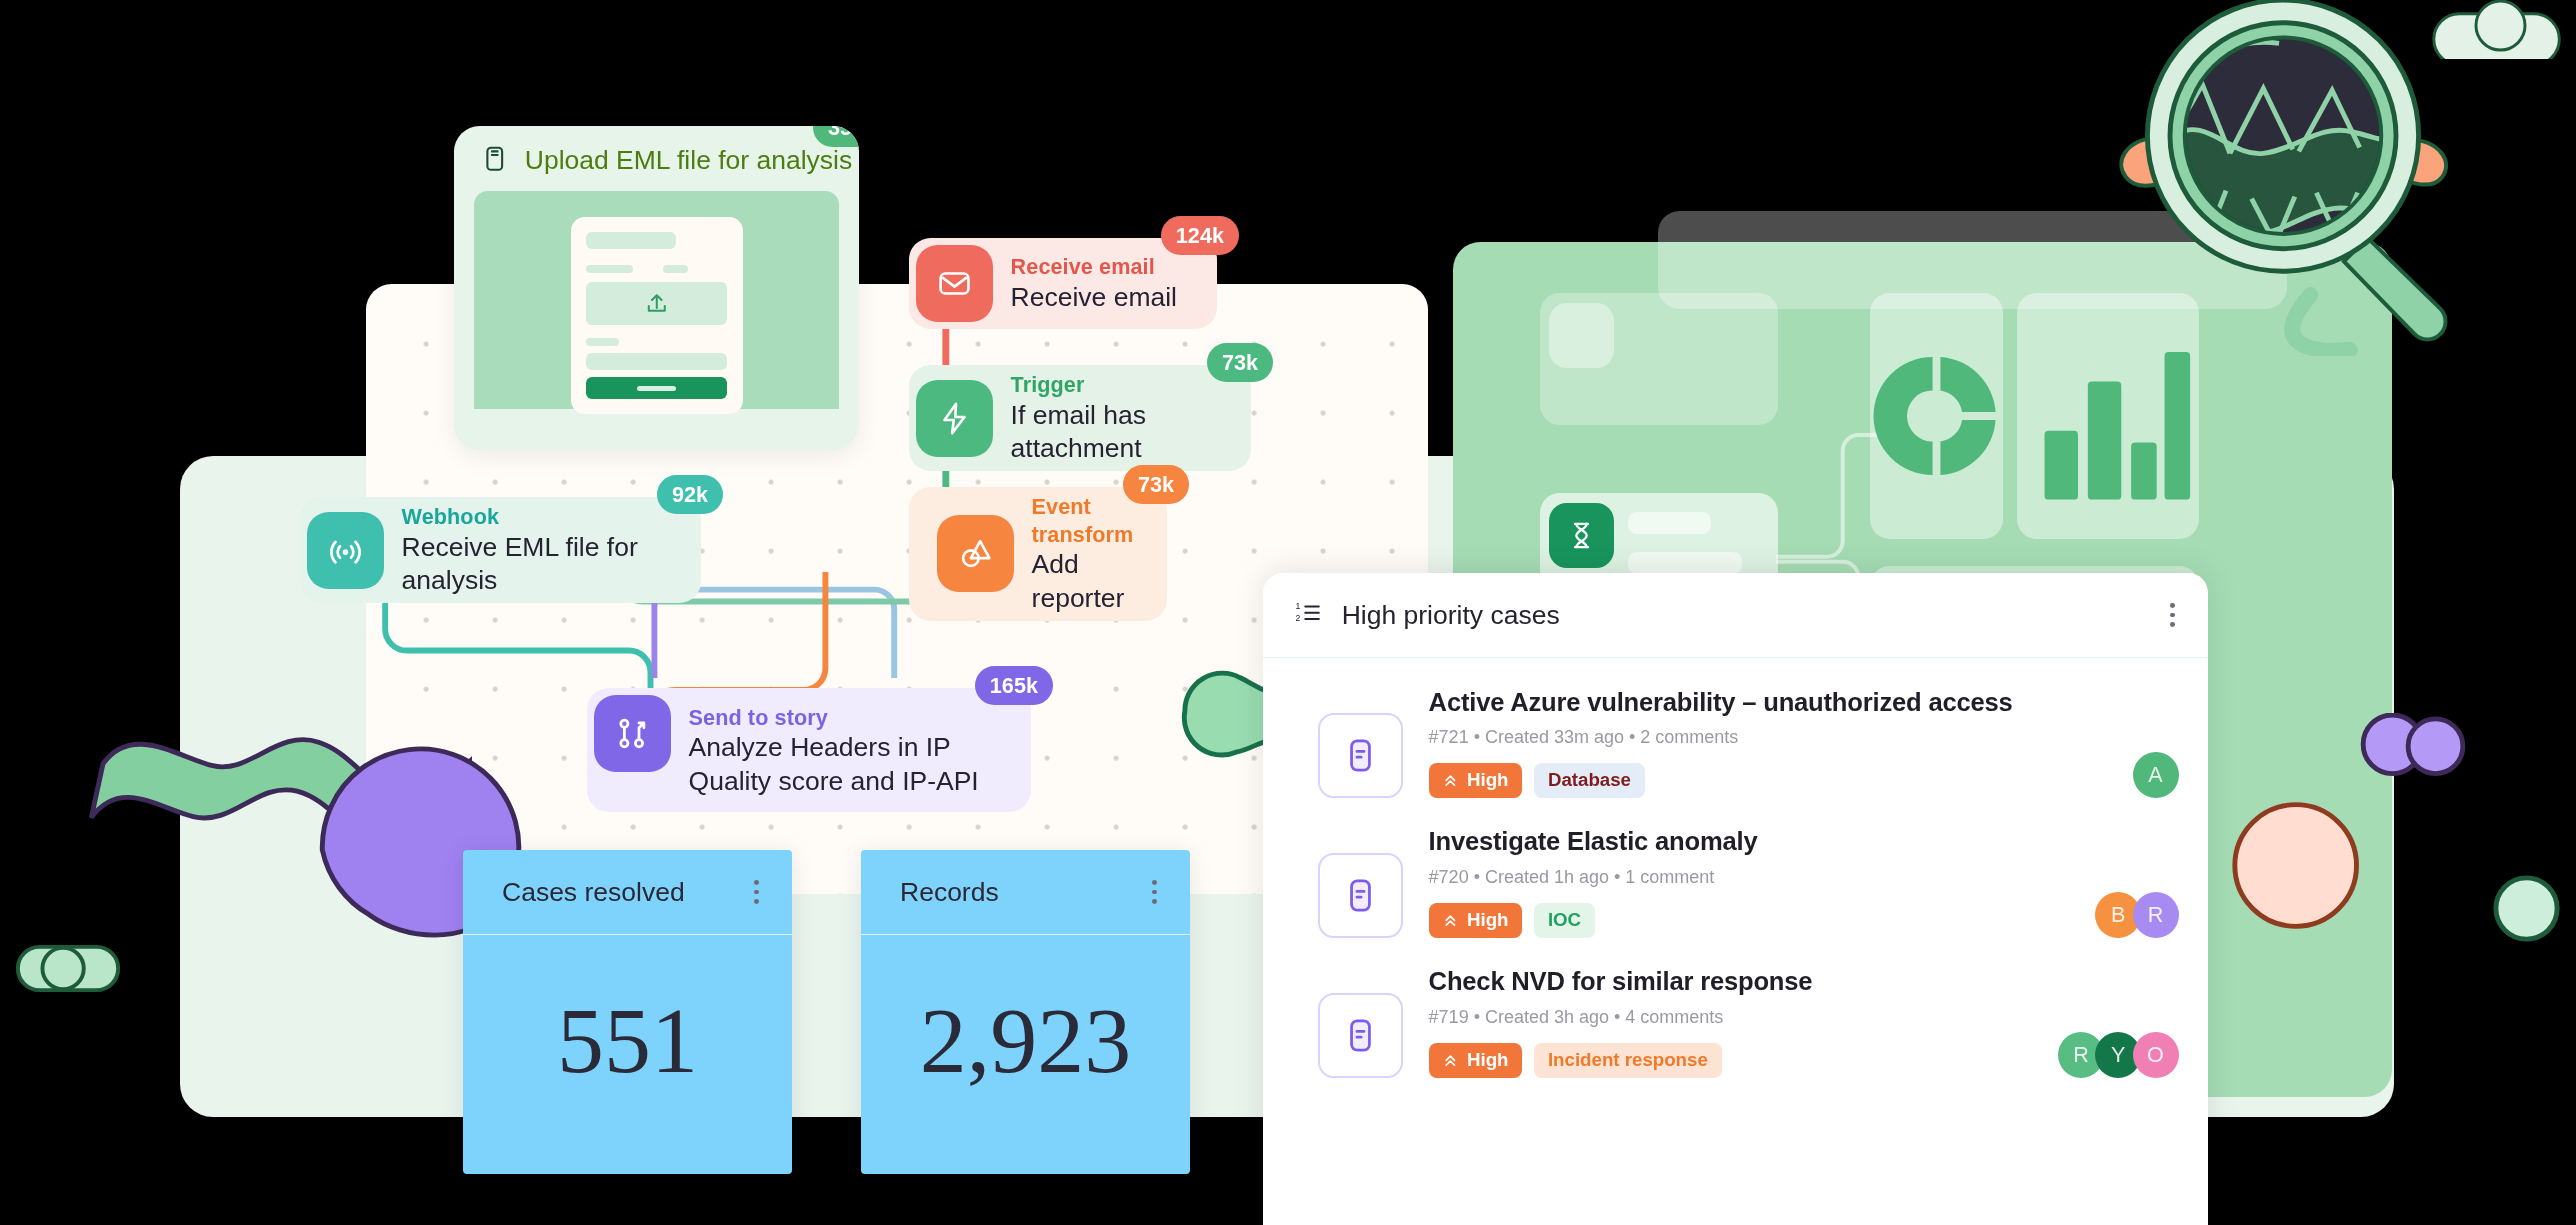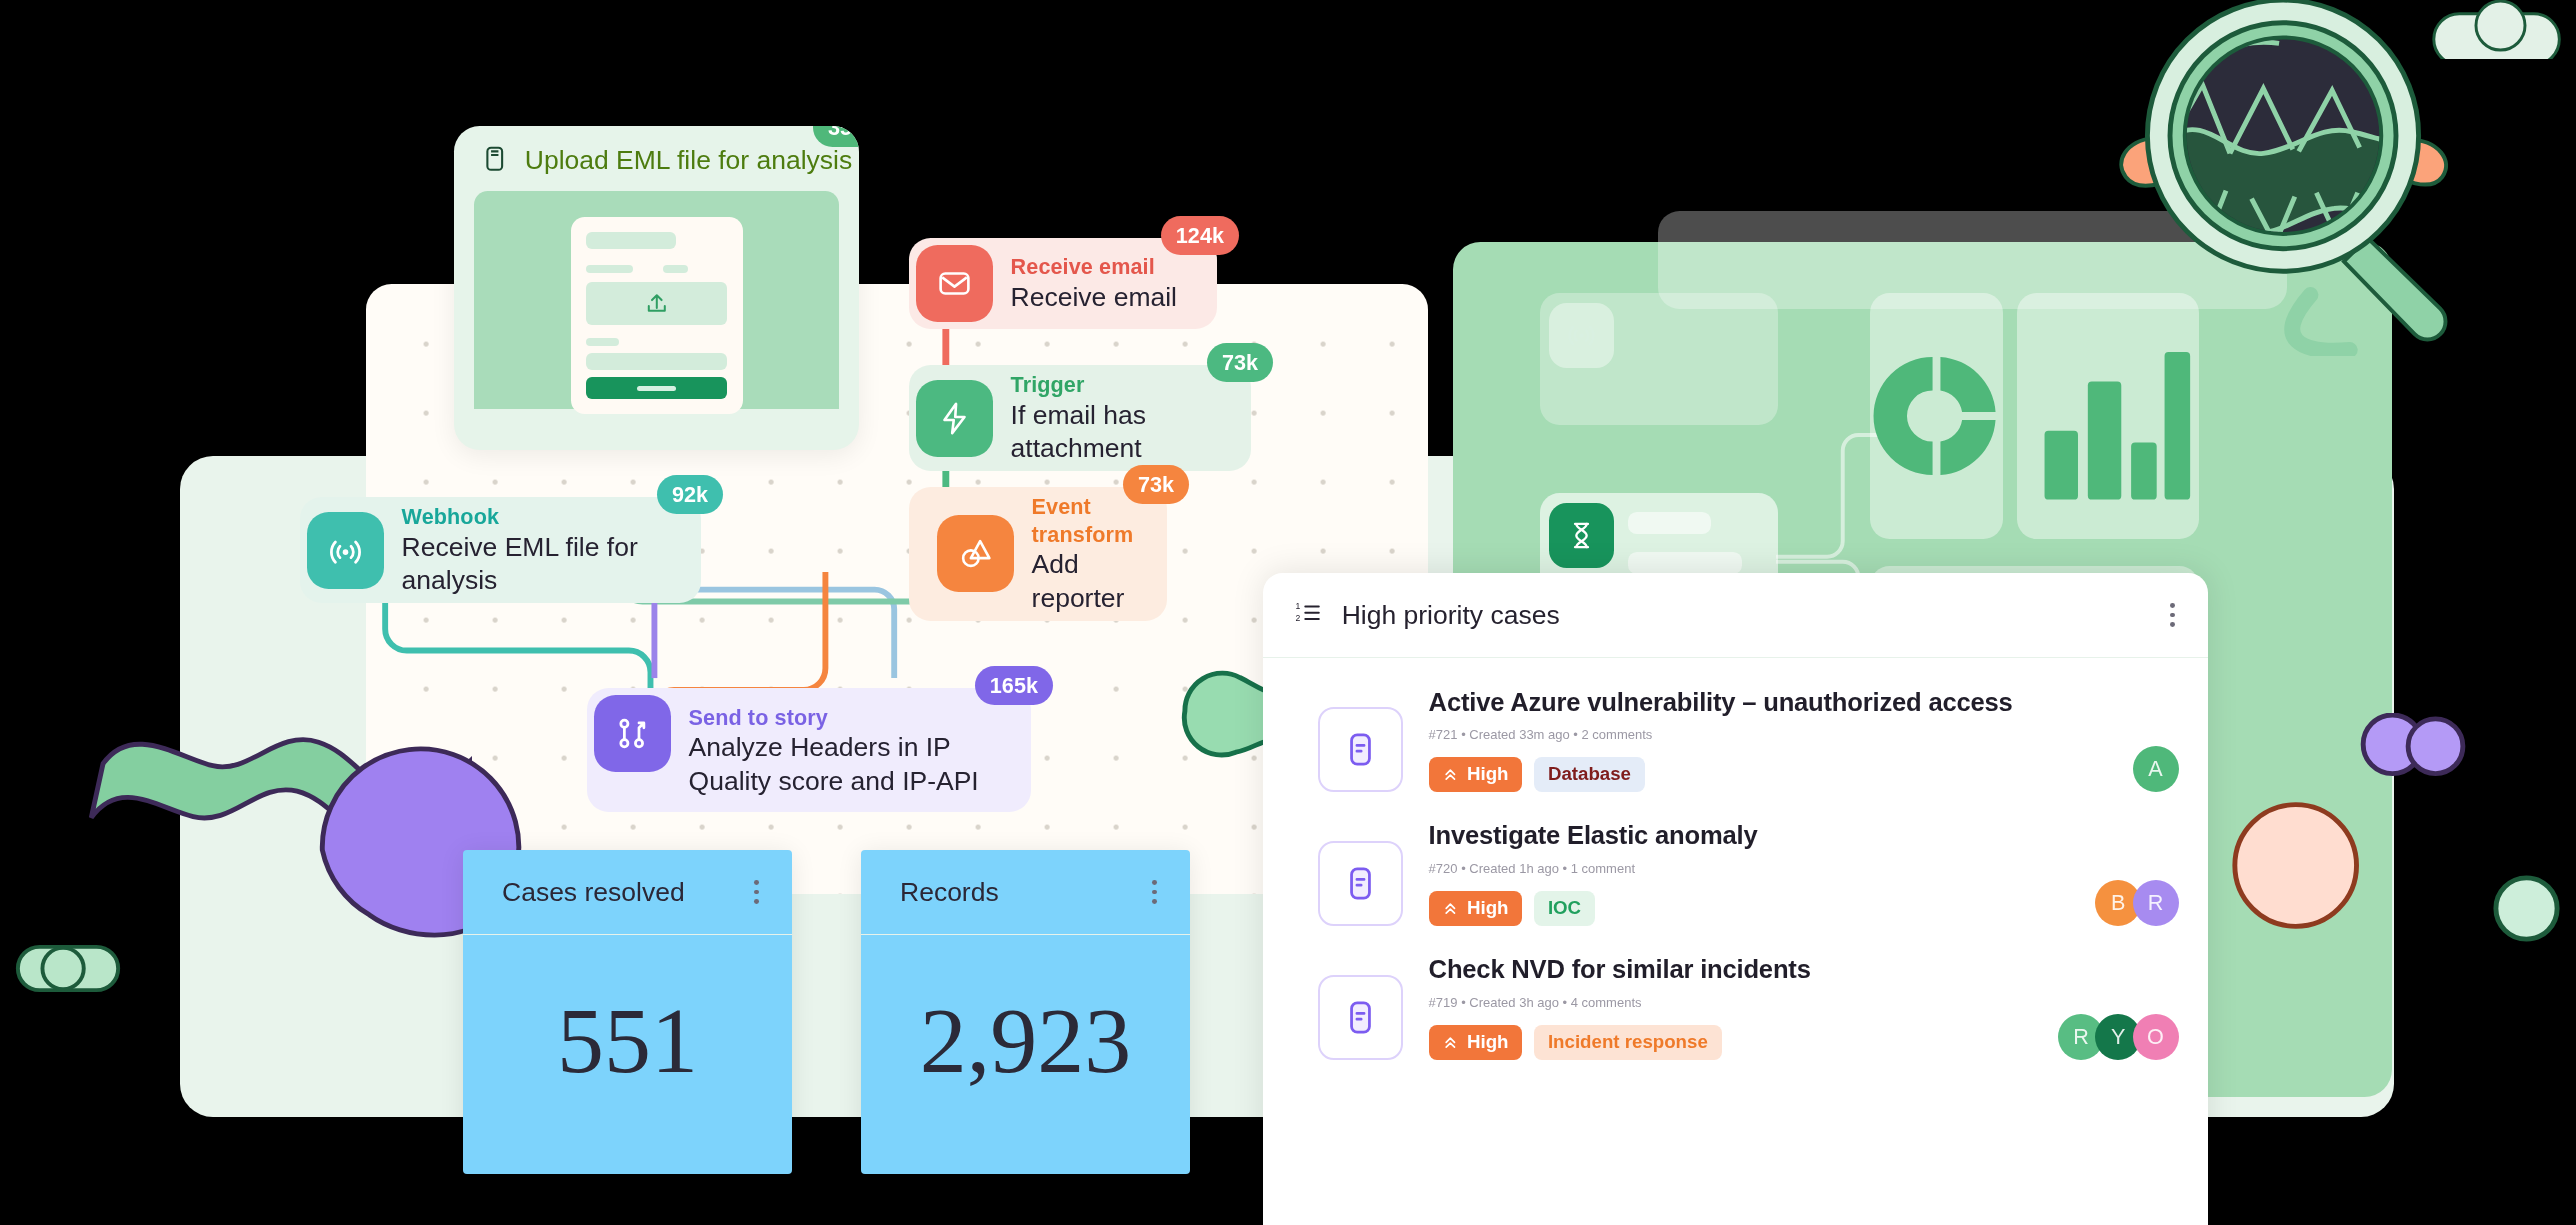--- a/index.html
+++ b/index.html
@@ -116,21 +116,21 @@
   .cases-head-left { display:flex; align-items:center; gap: 19.7px; }
   .cases-title { font-size: 26.5px; color: #26222f; font-weight: 400; }
   .case-row { display:flex; align-items:flex-end; padding: 27.5px 29.5px 0 55px; gap: 25.6px; }
   .case-thumb {
     width: 85px; height: 85px; min-width:85px; border-radius: 15.7px;
     border: 2px solid #ddd2fb; background:#fff;
     display:flex; align-items:center; justify-content:center;
   }
   .case-main { flex: 1; padding-top: 2px; }
   .case-title { font-size: 25.6px; color: #211e2a; font-weight: 700; letter-spacing: -0.2px; }
-  .case-meta { font-size: 13px; color: #9b98a4; margin-top: 10.8px; }
+  .case-meta { font-size: 18px; color: #9b98a4; margin-top: 10.8px; }
   .tags { display:flex; gap: 11.8px; margin-top: 14.7px; align-items:center; }
   .tag { height: 35px; padding: 0 13.8px; border-radius: 7.9px; font-size: 18.7px;
          display:flex; align-items:center; gap: 7.9px; font-weight: 600; }
   .tag.high { background:#f2763a; color:#fff; }
   .avatars { display:flex; align-items:center; padding-top: 21.6px; }
   .avatars .av {
     width: 46px; height: 46px; border-radius: 50%;
     display:flex; align-items:center; justify-content:center;
     color: rgba(255,255,255,.88); font-size: 21.6px; margin-left: -8.8px;
   }
@@ -486,21 +486,21 @@
     </div>
 
     <div class="case-row">
       <div class="case-thumb">
         <svg width="39" height="39" viewBox="0 0 24 24" fill="none" stroke="#7c5cf0" stroke-width="1.7" stroke-linejoin="round" stroke-linecap="round">
           <rect x="6.5" y="3" width="11" height="18" rx="3.5" fill="#f2edfe"></rect>
           <path d="M9.8 9.5h4.4M9.8 13h2.6"></path>
         </svg>
       </div>
       <div class="case-main">
-        <div class="case-title">Check NVD for similar incidents</div>
+        <div class="case-title">Check NVD for similar response</div>
         <div class="case-meta">#719 • Created 3h ago • 4 comments</div>
         <div class="tags">
           <span class="tag high">
             <svg width="16.7" height="16.7" viewBox="0 0 24 24" fill="none" stroke="#fff" stroke-width="2.4" stroke-linecap="round" stroke-linejoin="round">
               <path d="M6 12l6-6 6 6M6 19l6-6 6 6"></path>
             </svg>
             <span>High</span>
           </span>
           <span class="tag" style="background:#fde3d4;color:#ef7a2a;">Incident response</span>
         </div>

